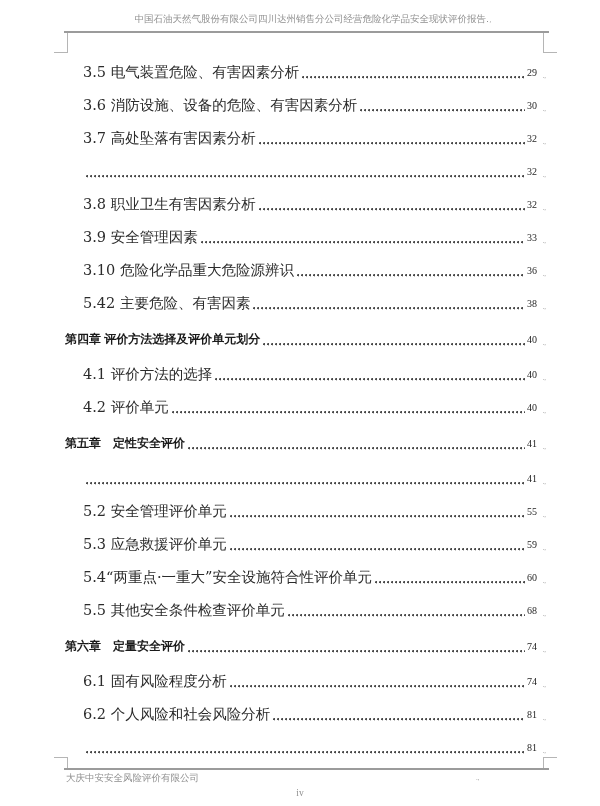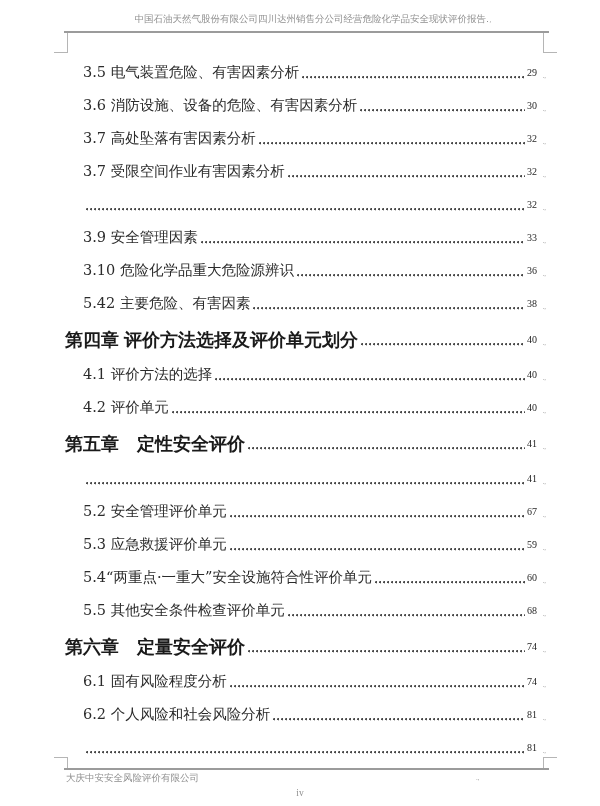--- a/index.html
+++ b/index.html
@@ -42,21 +42,21 @@
   }
   .toc-row.sub { padding-left:18px; }
   .toc-row.chapter { margin-top:3px; margin-bottom:2px; }
   .toc-label {
     white-space:pre;
     font-size:14.5px;
     font-family:"DejaVu Serif","Liberation Serif",serif;
     color:#2b2b2b;
   }
   .chapter .toc-label {
-    font-size:18px; font-weight:700; color:#1a1a1a;
+    font-size:12px; font-weight:700; color:#1a1a1a;
     font-family:"Liberation Sans","DejaVu Sans",sans-serif;
   }
   .toc-leader {
     flex:1; height:3px; align-self:center; position:relative; top:5px;
     margin:0 2px 0 3px;
     background-image:radial-gradient(circle at 1.1px 1.4px, #4a4a4a 1.0px, rgba(0,0,0,0) 1.25px);
     background-size:4px 3px; background-repeat:repeat-x;
   }
   .toc-page {
     font-size:10px; color:#1f1f1f;
@@ -105,26 +105,26 @@
       <span class="toc-page">30</span>
       <span class="tiny-mark row-mark">.,</span>
     </div>
       <div class="toc-row sub">
       <span class="toc-label">3.7 高处坠落有害因素分析</span>
       <span class="toc-leader"></span>
       <span class="toc-page">32</span>
       <span class="tiny-mark row-mark">.,</span>
     </div>
       <div class="toc-row sub">
-      <span class="toc-label">3.7 受限空间作业有害因素分析</span>
       <span class="toc-leader"></span>
       <span class="toc-page">32</span>
       <span class="tiny-mark row-mark">.,</span>
     </div>
       <div class="toc-row sub">
+      <span class="toc-label">3.8 职业卫生有害因素分析</span>
       <span class="toc-leader"></span>
       <span class="toc-page">32</span>
       <span class="tiny-mark row-mark">.,</span>
     </div>
       <div class="toc-row sub">
       <span class="toc-label">3.9 安全管理因素</span>
       <span class="toc-leader"></span>
       <span class="toc-page">33</span>
       <span class="tiny-mark row-mark">.,</span>
     </div>
@@ -165,21 +165,21 @@
       <span class="tiny-mark row-mark">.,</span>
     </div>
       <div class="toc-row sub">
       <span class="toc-leader"></span>
       <span class="toc-page">41</span>
       <span class="tiny-mark row-mark">.,</span>
     </div>
       <div class="toc-row sub">
       <span class="toc-label">5.2 安全管理评价单元</span>
       <span class="toc-leader"></span>
-      <span class="toc-page">67</span>
+      <span class="toc-page">55</span>
       <span class="tiny-mark row-mark">.,</span>
     </div>
       <div class="toc-row sub">
       <span class="toc-label">5.3 应急救援评价单元</span>
       <span class="toc-leader"></span>
       <span class="toc-page">59</span>
       <span class="tiny-mark row-mark">.,</span>
     </div>
       <div class="toc-row sub">
       <span class="toc-label">5.4“两重点·一重大”安全设施符合性评价单元</span>

